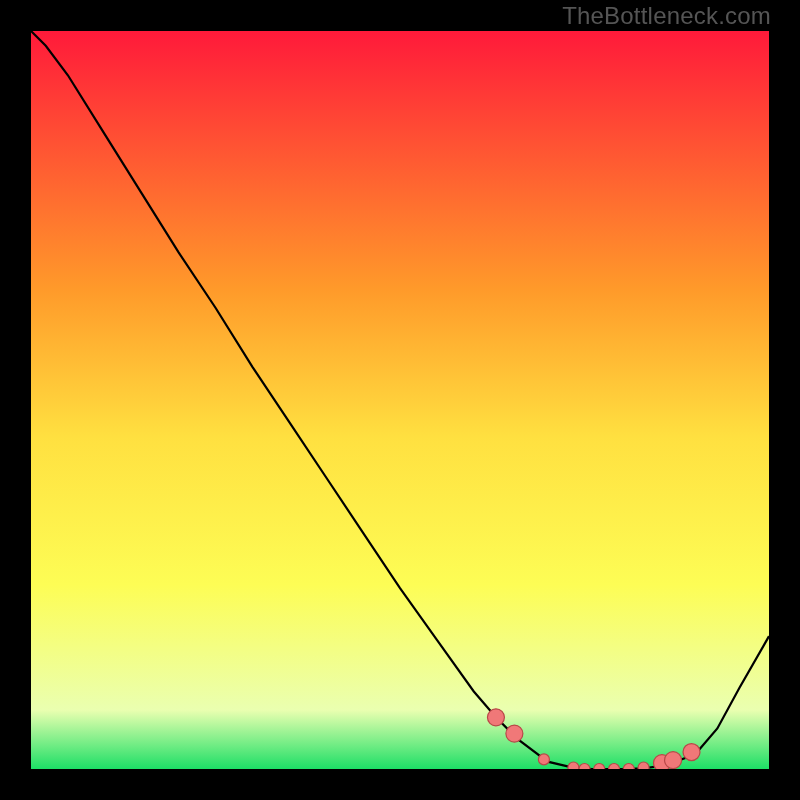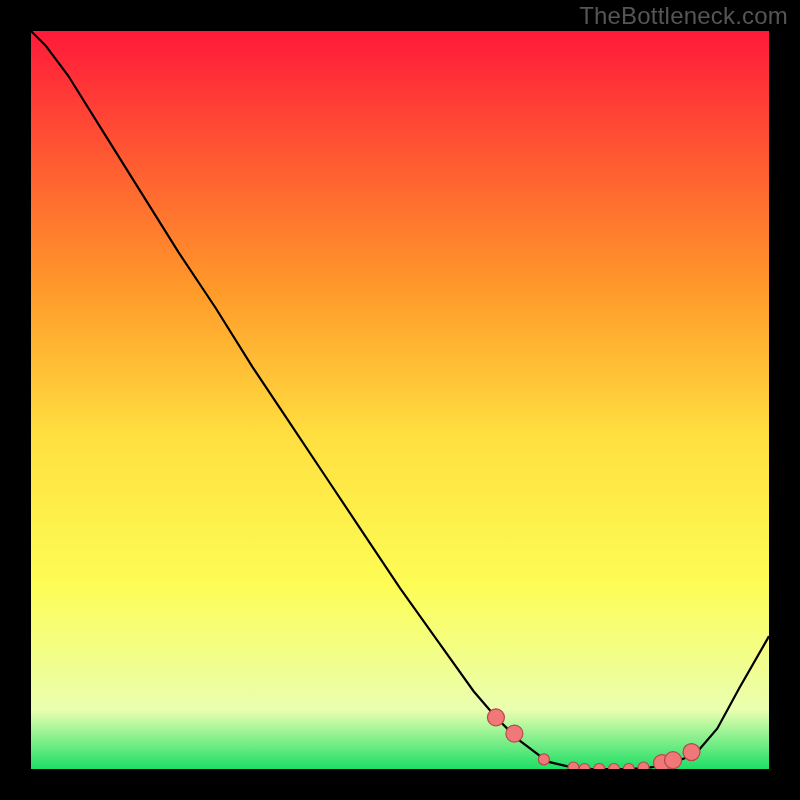--- a/index.html
+++ b/index.html
@@ -6,21 +6,21 @@
   html, body { width: 800px; height: 800px; background: #000; overflow: hidden; }
   .frame {
     position: absolute;
     left: 0; top: 0;
     width: 800px; height: 800px;
     background: #000;
   }
   .watermark {
     position: absolute;
     top: 2px;
-    right: 12px;
+    right: 29px;
     font-family: Arial, Helvetica, sans-serif;
     font-size: 24px;
     color: #555;
     letter-spacing: 0.2px;
   }
   svg.plot {
     position: absolute;
     left: 31px;
     top: 31px;
     width: 738px;

